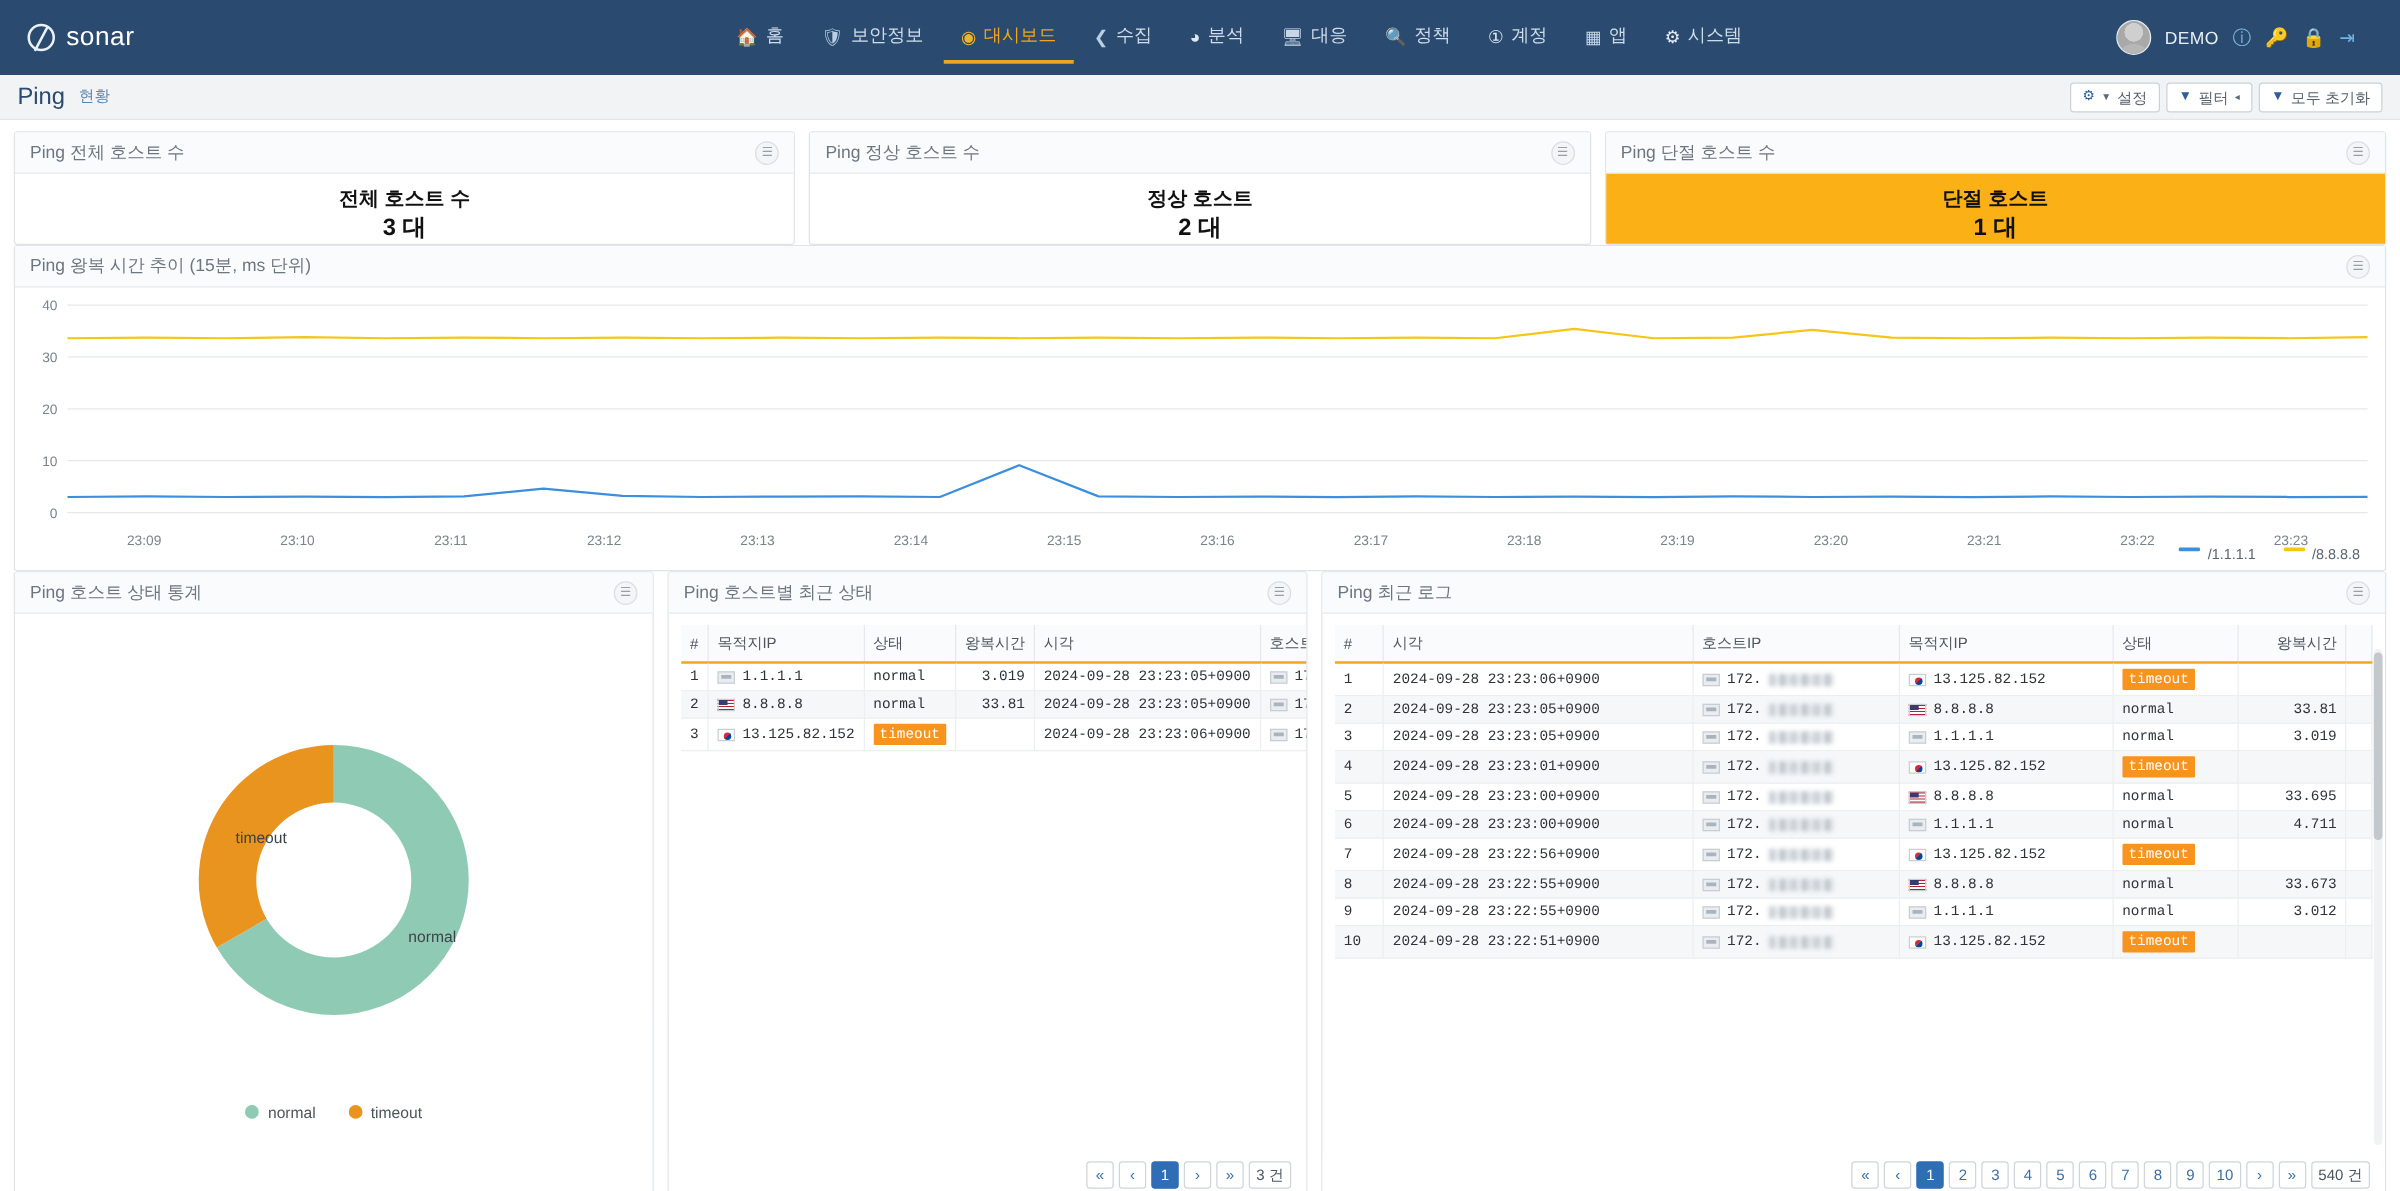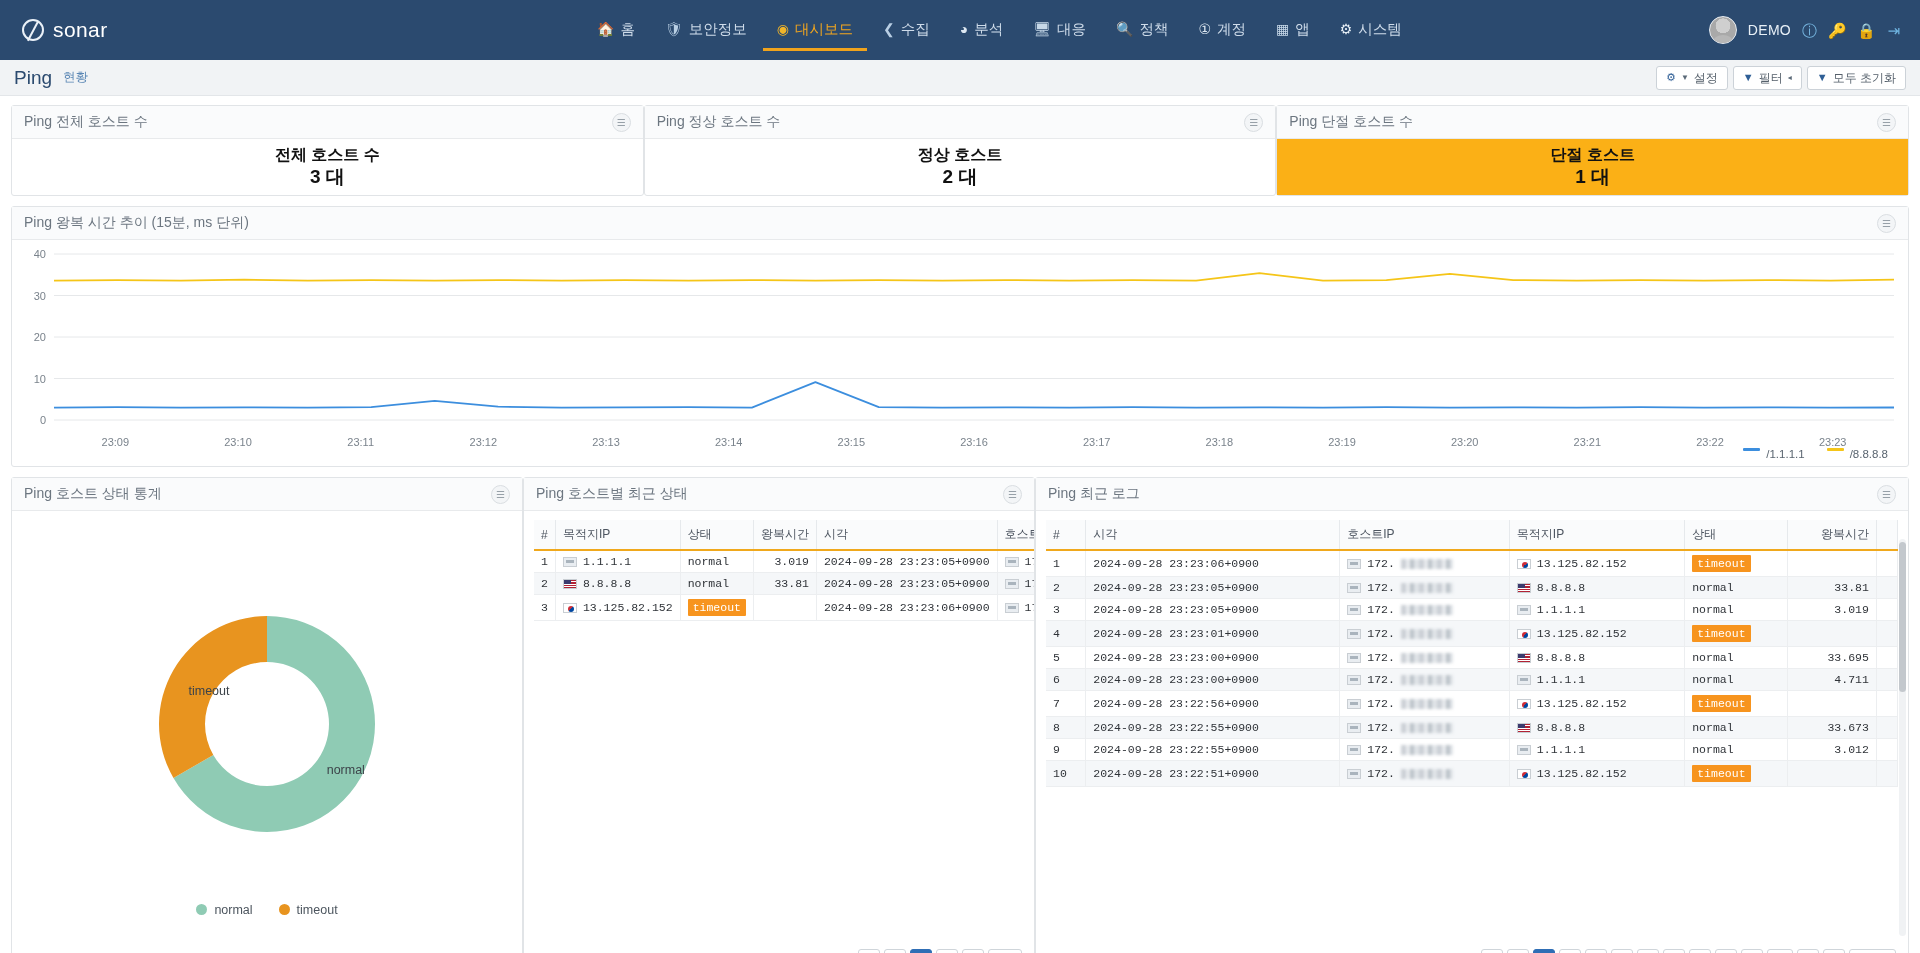--- a/index.html
+++ b/index.html
@@ -35,21 +35,21 @@
     cursor: pointer; border-bottom: 3px solid transparent; line-height: 1;
   }
   .navitem.active { color: #f2a61e; border-bottom-color: #f0a31c; }
   .navitem .ic { font-size: 14px; line-height: 1; display:inline-block; }
   .ic-home { color:#8fb4d6; } .ic-shield { color:#b9cfe4; }
   .ic-dash  { color:#f0b429; } .ic-share { color:#b9cfe4; }
   .ic-pie   { color:#dde8f2; } .ic-mon   { color:#c6d8e8; }
   .ic-srch  { color:#dde8f2; } .ic-acct  { color:#dde8f2; }
   .ic-apps  { color:#c6d8e8; } .ic-sys   { color:#e7eff6; }
 
-  #navright { display: flex; align-items: center; gap: 11px; padding-right: 20px; }
+  #navright { display: flex; align-items: center; gap: 11px; padding-right: 36px; }
   #avatar {
     width: 28px; height: 28px; border-radius: 50%;
     background: radial-gradient(circle at 50% 34%, #cfcfcf 0 34%, #a9a9a9 35% 100%);
     overflow: hidden; position: relative; border: 1px solid #e9eef3;
   }
   #avatar::after {
     content:""; position:absolute; bottom:-6px; left:50%; transform:translateX(-50%);
     width:20px; height:14px; border-radius:50% 50% 0 0; background:#b7b7b7;
   }
   #username { font-size: 14px; color: #e8f0f7; letter-spacing: .3px; }
@@ -67,40 +67,40 @@
   .tbbtn {
     display: flex; align-items: center; gap: 5px;
     background: #fff; border: 1px solid #ccd2d8; border-radius: 3px;
     font-size: 12px; color: #55606b; padding: 5px 9px; cursor: pointer; line-height: 1;
   }
   .tbbtn .ic { font-size: 11px; color: #2f5f96; }
   .tbbtn .caret { font-size: 8px; color: #5b6a78; }
 
   
   #board { padding: 9px 11px 0; background: #fff; }
-  .row { display: flex; gap: 0; margin-bottom: 10px; }
+  .row { display: flex; gap: 11px; }
   .panel {
     background: #fff; border: 1px solid #e1e4e7; border-radius: 3px;
     display: flex; flex-direction: column; position: relative;
   }
   .phead {
     height: 33px; background: #fafbfc; border-bottom: 1px solid #e8eaec;
     display: flex; align-items: center; padding: 0 12px; flex: none;
   }
   .ptxt { font-size: 14px; color: #6c7680; font-weight: 400; }
   .pmenu {
     margin-left: auto; width: 19px; height: 19px; border-radius: 50%;
     border: 1px solid #dadee2; background: #f3f5f7; color: #97a0a8;
     font-size: 10px; display: flex; align-items: center; justify-content: center;
     cursor: pointer;
   }
 
   
   .statcard { flex: 1; height: 91px; }
-  .statbody { flex: 1; display: flex; align-items: center; justify-content: center; }
+  .statbody { flex: 1; display: flex; align-items: flex-end; justify-content: center; }
   .statinner { text-align: center; line-height: 1.28; }
   .statlabel { font-size: 16px; font-weight: bold; color: #111; }
   .statvalue { font-size: 19px; font-weight: bold; color: #111; }
   .statbody.warn { background: #fbb016; }
 
   
   #chartpanel { flex: 1; height: 261px; }
   #chartarea { flex: 1; position: relative; padding: 4px 0 0; }
   #chartsvg { display: block; width: 100%; height: 100%; }
   #chartlegend {

